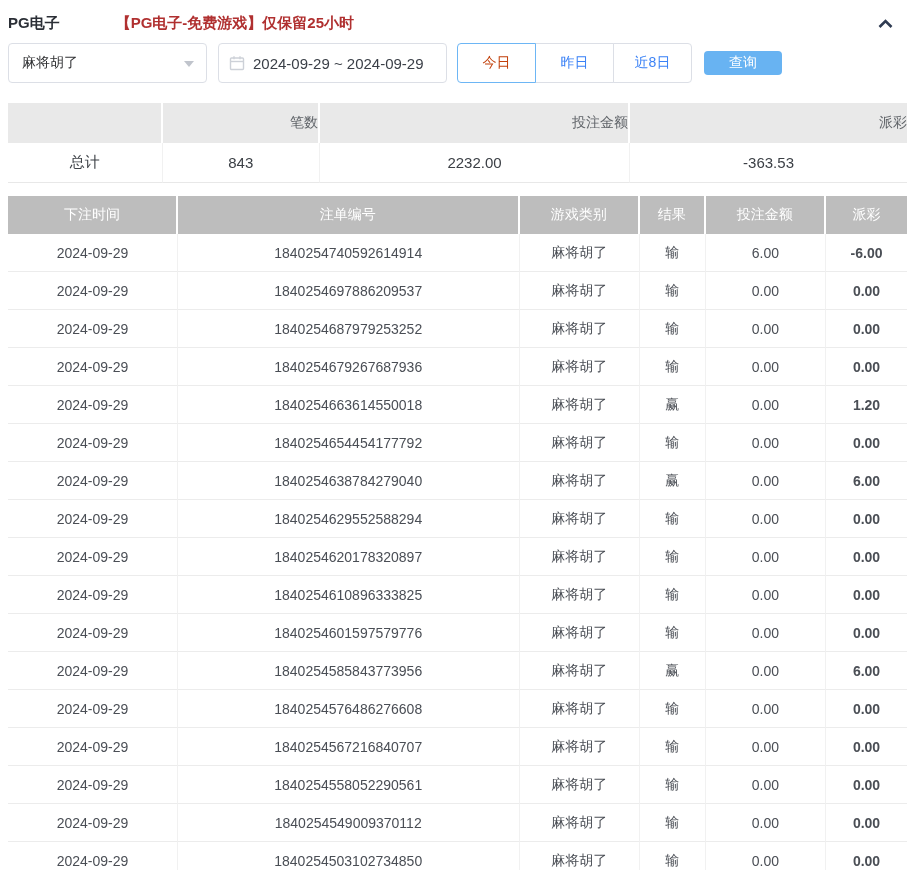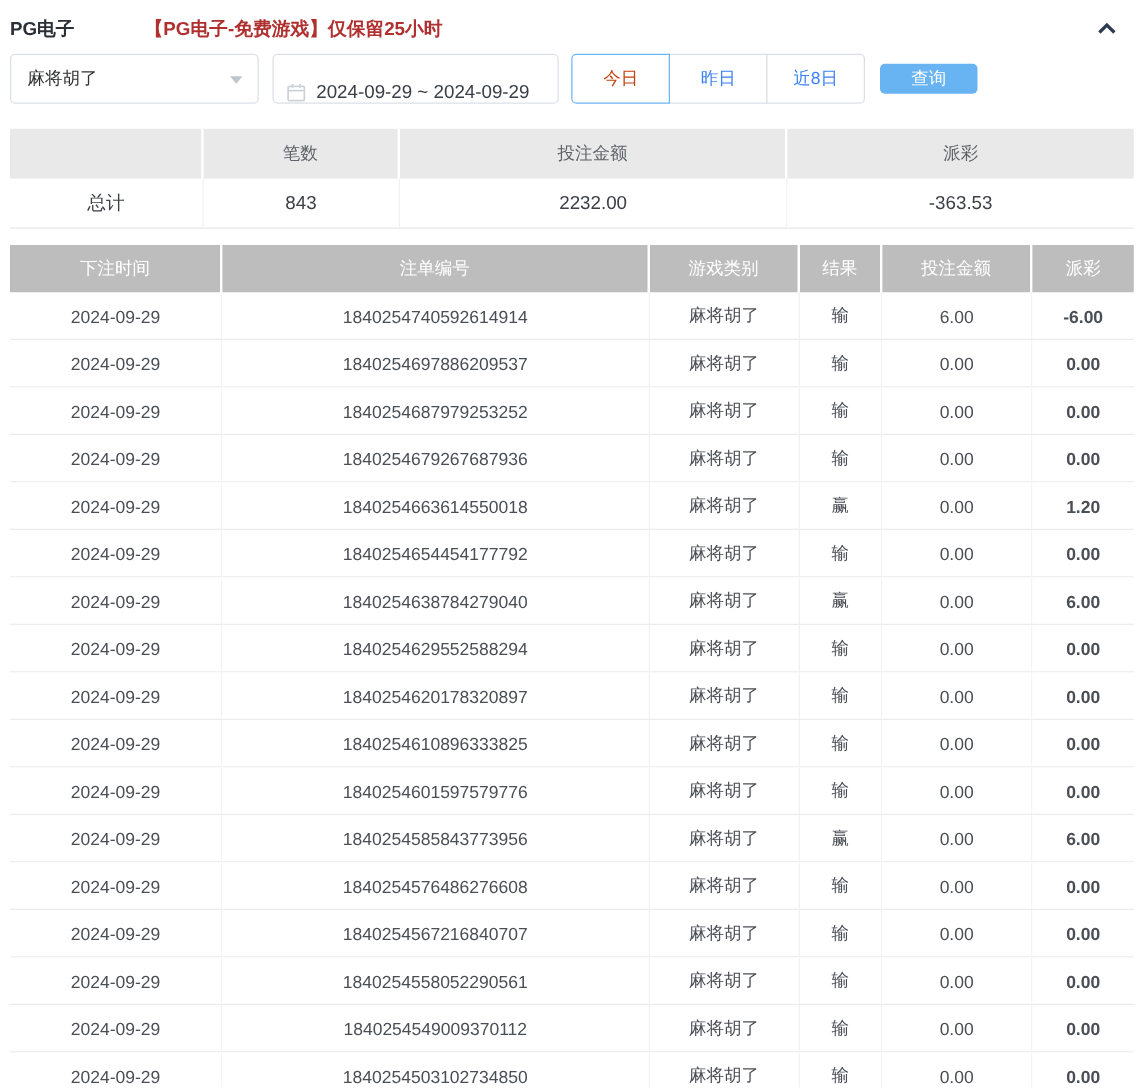--- a/index.html
+++ b/index.html
@@ -15,40 +15,40 @@
 
   
   .toolbar { display:flex; align-items:center; margin-top:9px; height:40px; }
   .select-box { position:relative; width:199px; height:40px; border:1px solid #dcdfe6;
     border-radius:4px; display:flex; align-items:center; padding:0 30px 0 13px;
     font-size:14px; color:#303133; cursor:pointer; background:#fff; }
   .select-caret { position:absolute; right:12px; top:17px; width:0; height:0;
     border-left:5px solid transparent; border-right:5px solid transparent;
     border-top:6px solid #c0c4cc; }
   .date-box { margin-left:11px; width:229px; height:40px; border:1px solid #dcdfe6;
-    border-radius:4px; display:flex; align-items:flex-end; padding:0 10px;
+    border-radius:4px; display:flex; align-items:center; padding:0 10px;
     font-size:15px; color:#3a3f47; cursor:pointer; background:#fff; }
   .date-box .cal { margin-right:8px; display:flex; }
   .btn-group { display:flex; margin-left:10px; }
   .btn-group .qbtn { width:79px; height:40px; background:#fff; border:1px solid #dcdfe6;
     font-size:14px; color:#3b82f6; cursor:pointer; margin-left:-1px; }
   .btn-group .qbtn:first-child { border-radius:4px 0 0 4px; margin-left:0; }
   .btn-group .qbtn:last-child { border-radius:0 4px 4px 0; }
   .btn-group .qbtn.active { color:#c2410c; border-color:#6db6f5; position:relative; z-index:2; }
   .query-btn { margin-left:12px; width:78px; height:24px; background:#68b3f2; color:#fff;
     border:none; border-radius:4px; font-size:14px; cursor:pointer; }
 
   
   table { border-collapse:separate; border-spacing:0; width:100%; table-layout:fixed; }
   th, td { text-align:center; font-weight:normal; overflow:hidden; white-space:nowrap; }
 
   
   .summary-wrap { margin-top:20px; }
   .summary th { background:#e9e9e9; color:#5f6368; font-size:14px; height:40px;
-    border-right:2px solid #fff; }
+    border-right:2px solid #fff;text-align:right; }
   .summary th:last-child { border-right:none; }
   .summary td { background:#fff; color:#3c4046; font-size:15px; height:40px;
     border-right:1px solid #f1f1f1; border-bottom:1px solid #e8e8e8; }
   .summary td:last-child { border-right:none; }
 
   
   .bets-wrap { margin-top:13px; }
   .bets th { background:#bdbdbd; color:#fff; font-size:14px; height:38px;
     border-right:2px solid #fff; }
   .bets th:last-child { border-right:none; }

